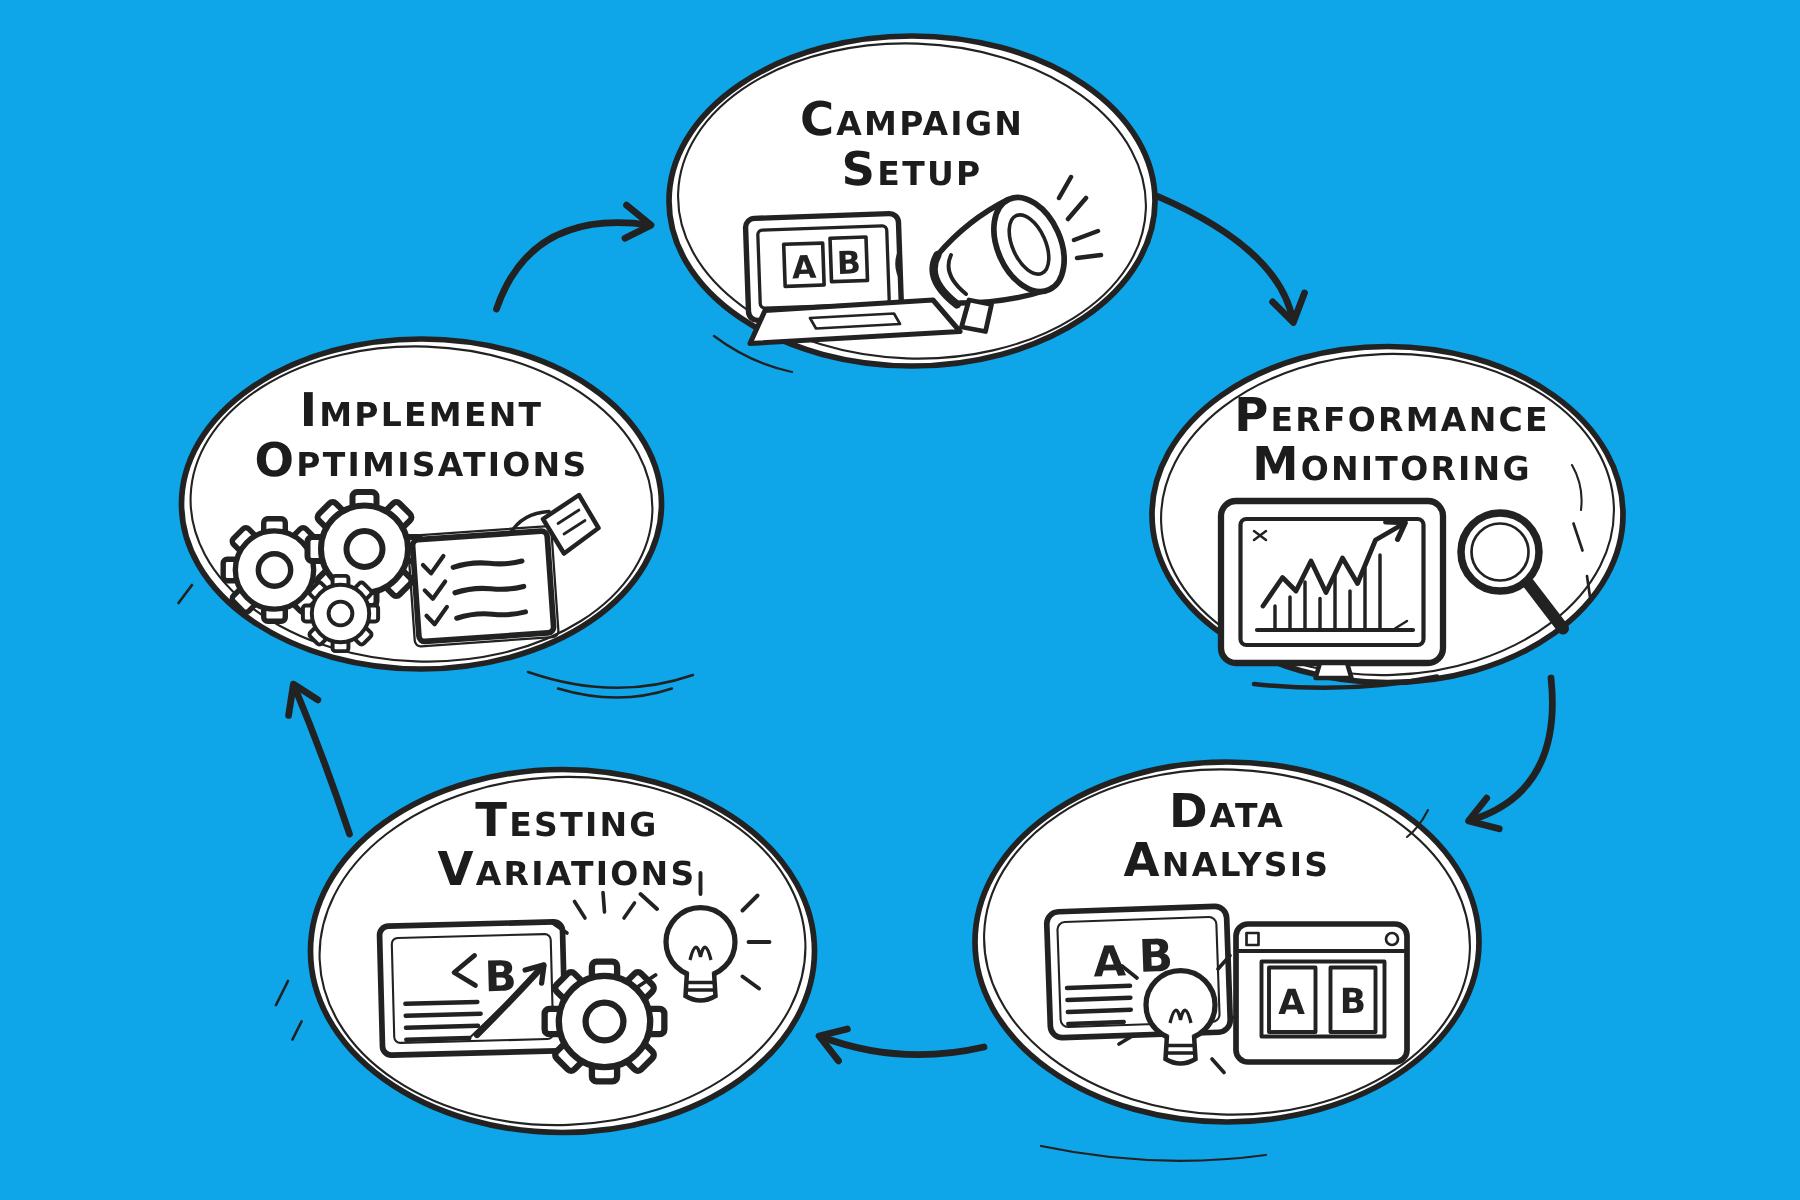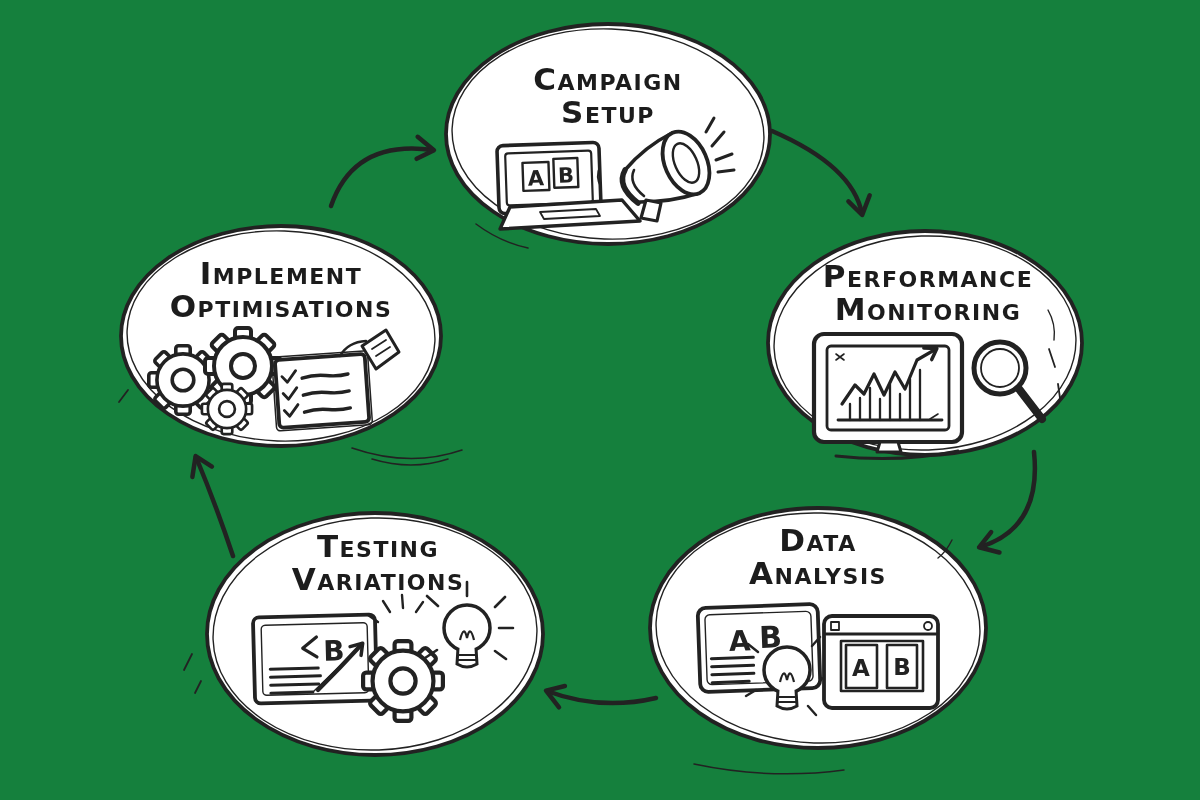--- a/index.html
+++ b/index.html
@@ -1,16 +1,16 @@
 <!DOCTYPE html>
 <html><head>
 <meta charset="utf-8">
 <style>
   html,body{margin:0;padding:0;background:#ffffff;}
-  .stage{width:1200px;height:800px;position:relative;background:#15803d;overflow:hidden;}
+  .stage{width:1200px;height:800px;position:relative;background:#0ea5e9;overflow:hidden;}
   svg{display:block;}
   .title{
     font-family:"DejaVu Sans",sans-serif;
     font-weight:700;
     font-size:31px;
     font-variant:small-caps;
     letter-spacing:1.5px;
     fill:#1c1c1c;
     text-anchor:middle;
   }

